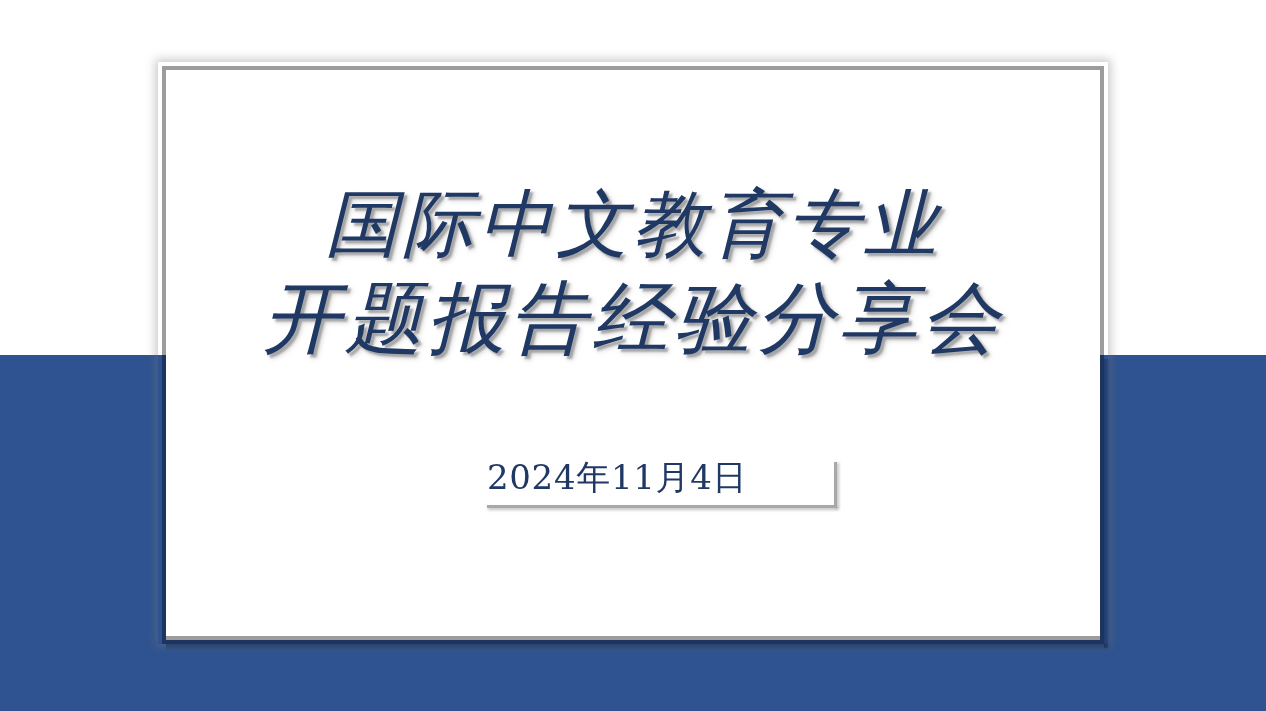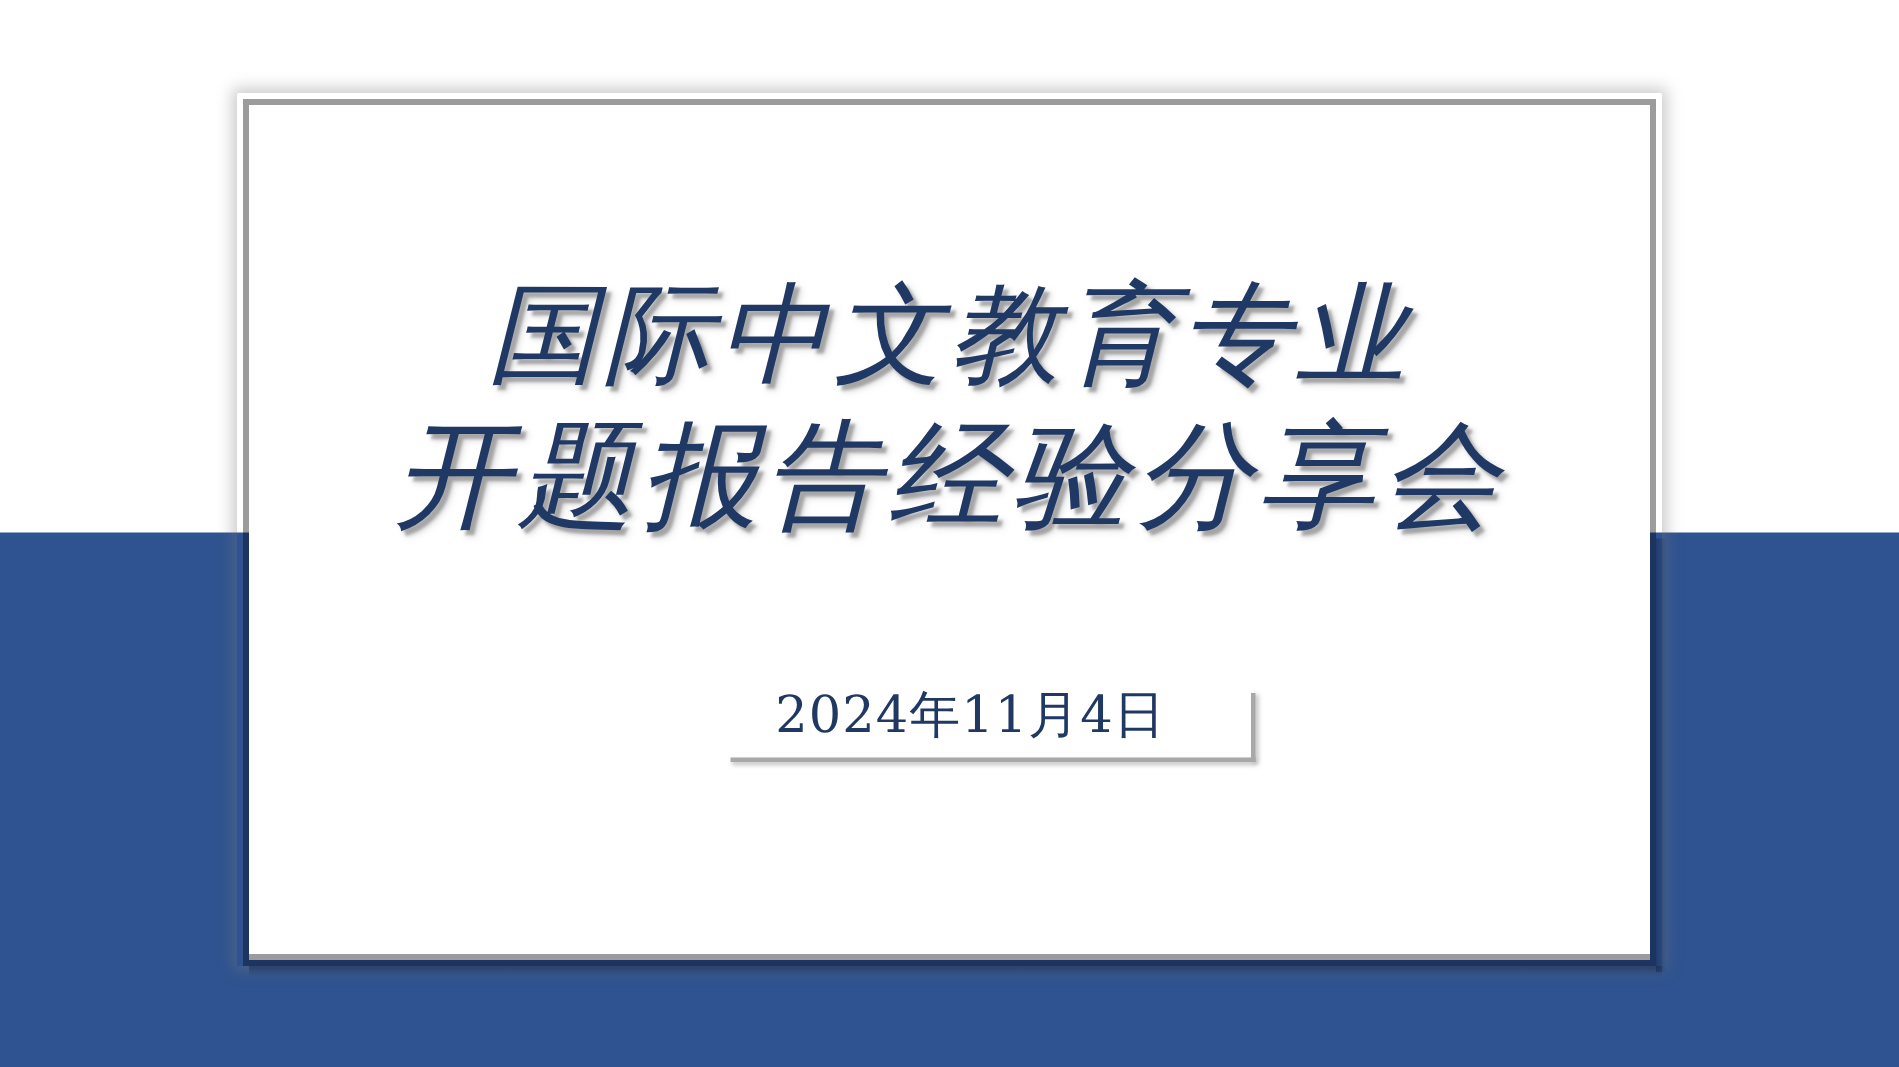--- a/index.html
+++ b/index.html
@@ -158,21 +158,20 @@
     width: 350px;
     height: 3px;
     background: #a8a8a8;
     box-shadow: 1px 2px 3px rgba(140,140,140,0.55);
   }
   .date-text {
     position: absolute;
     left: 0;
     top: 0;
     width: 320px;
-    text-align: center;
     color: #1f3864;
     font-family: "DejaVu Serif", "Liberation Serif", serif;
     font-size: 34px;
     line-height: 44px;
     letter-spacing: 0.02em;
     white-space: nowrap;
   }
 </style>
 </head>
 <body>

